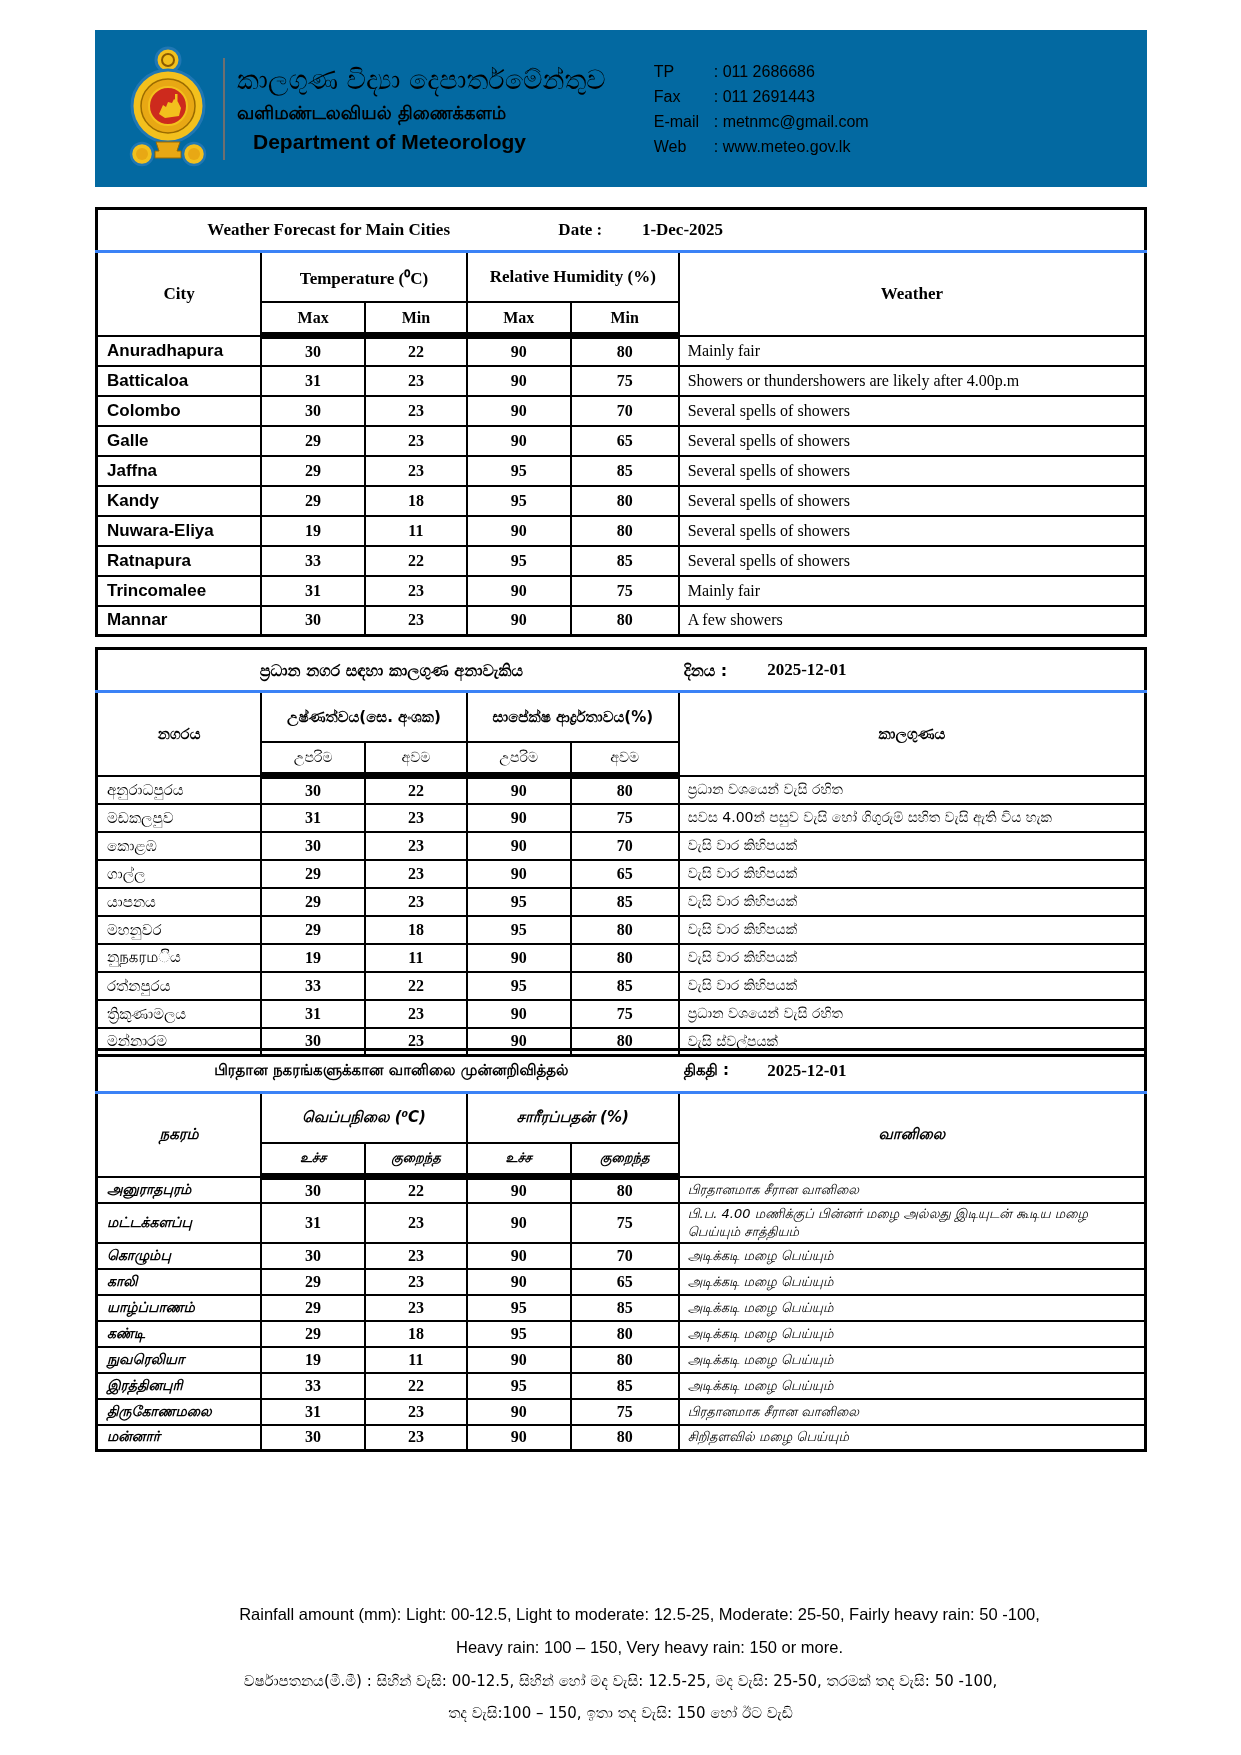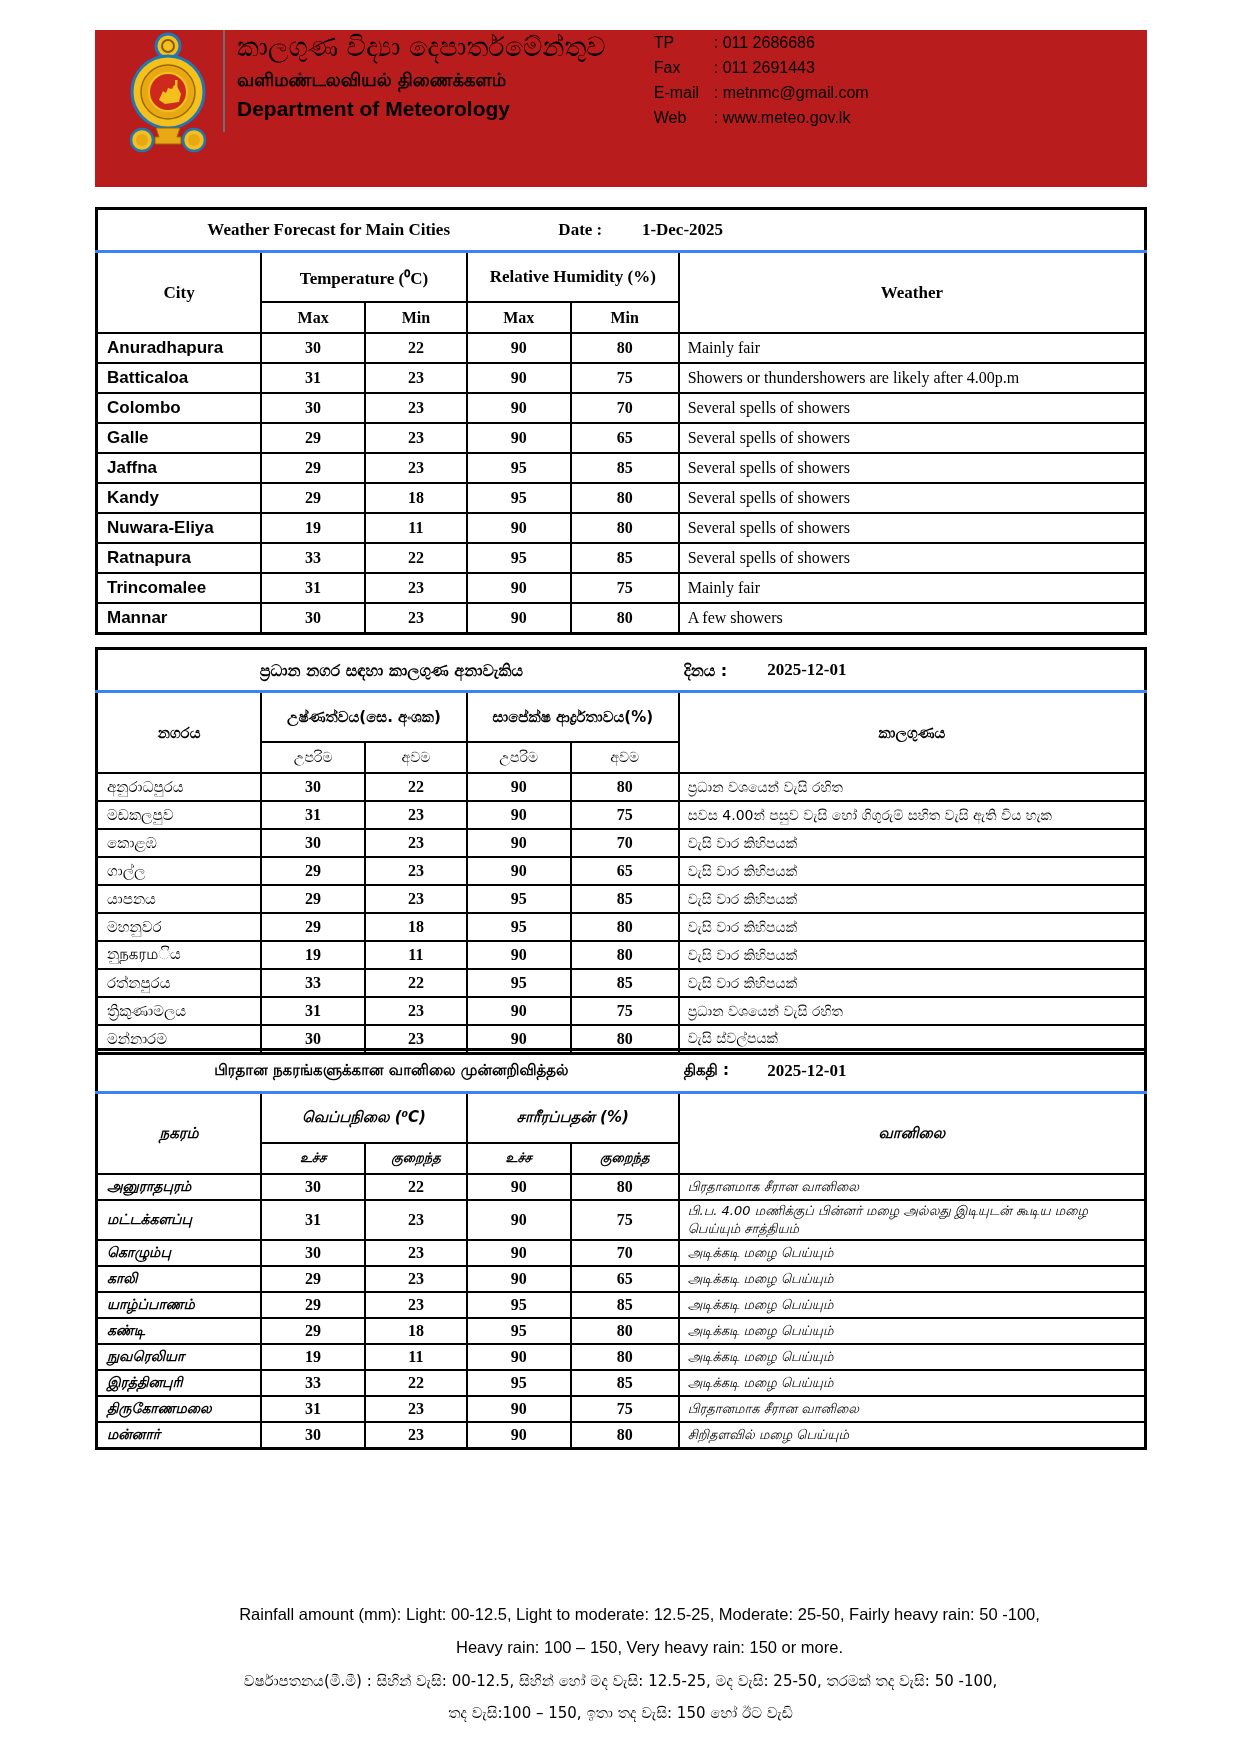--- a/index.html
+++ b/index.html
@@ -5,28 +5,28 @@
   html,body { margin:0; padding:0; background:#ffffff; }
   .page {
     position:relative; width:1241px; height:1755px; background:#ffffff;
     font-family:"Liberation Serif", serif; color:#000;
     overflow:hidden;
   }
 
   
   .letterhead {
     position:absolute; left:95px; top:30px; width:1052px; height:157px;
-    background:#b91c1c; display:flex; 
+    background:#0369a1; display:flex; align-items:center;
   }
   .emblem { margin-left:33px; width:80px; height:130px; flex:0 0 auto; }
   .lh-divider { width:2px; height:102px; background:#6f6f6f; margin-left:15px; flex:0 0 auto; }
   .dept { margin-left:12px; flex:0 0 auto; }
   .dept-si { font-size:27px; line-height:34px; font-family:"DejaVu Sans", sans-serif; }
   .dept-ta { font-size:18px; font-weight:bold; line-height:26px; margin-top:3px; font-family:"DejaVu Sans", sans-serif; }
-  .dept-en { font-size:21px; font-weight:bold; line-height:26px; margin-top:3px; font-family:"Liberation Sans", sans-serif; }
+  .dept-en { font-size:21px; font-weight:bold; line-height:26px; margin-top:3px; font-family:"Liberation Sans", sans-serif;margin-left:16px; }
   .contact { margin-left:48px; font-family:"Liberation Sans", sans-serif; font-size:16px; flex:0 0 auto; }
   .contact-row { display:flex; line-height:25px; }
   .contact-label { width:60px; }
 
   
   table.wx {
     position:absolute; left:95px; width:1052px;
     border-collapse:collapse; table-layout:fixed;
     border:3px solid #000;
   }
@@ -42,21 +42,21 @@
   col.c-w  { width:44.5%; }
 
   tr.title-row th { height:38px; border-bottom:3px solid #3b82f6; font-weight:bold; }
   .title-flex { display:flex; align-items:center; width:100%; }
   .t-title { flex:0 0 44%; text-align:center; }
   .t-datelabel { flex:0 0 8%; text-align:left; }
   .t-datevalue { flex:1; text-align:left; }
   .t-si .t-title, .t-ta .t-title { flex:0 0 56%; }
 
   tr.head-main th { height:46px; font-weight:bold; text-align:center; }
-  tr.head-sub  th { height:27px; font-weight:bold; text-align:center; border-bottom:1px solid #000000; }
+  tr.head-sub  th { height:27px; font-weight:bold; text-align:center; border-bottom:7px solid #000000; }
 
   #table-0 tbody tr { height:30px; }
   #table-1 tbody tr { height:28px; }
   #table-2 tbody tr { height:26px; }
 
   td.city { font-family:"Liberation Sans", sans-serif; font-weight:bold; font-size:17px; padding-left:9px; }
   td.num  { text-align:center; font-weight:bold; font-size:16px; }
   td.weather { padding-left:8px; padding-right:6px; font-size:16px; }
 
   

